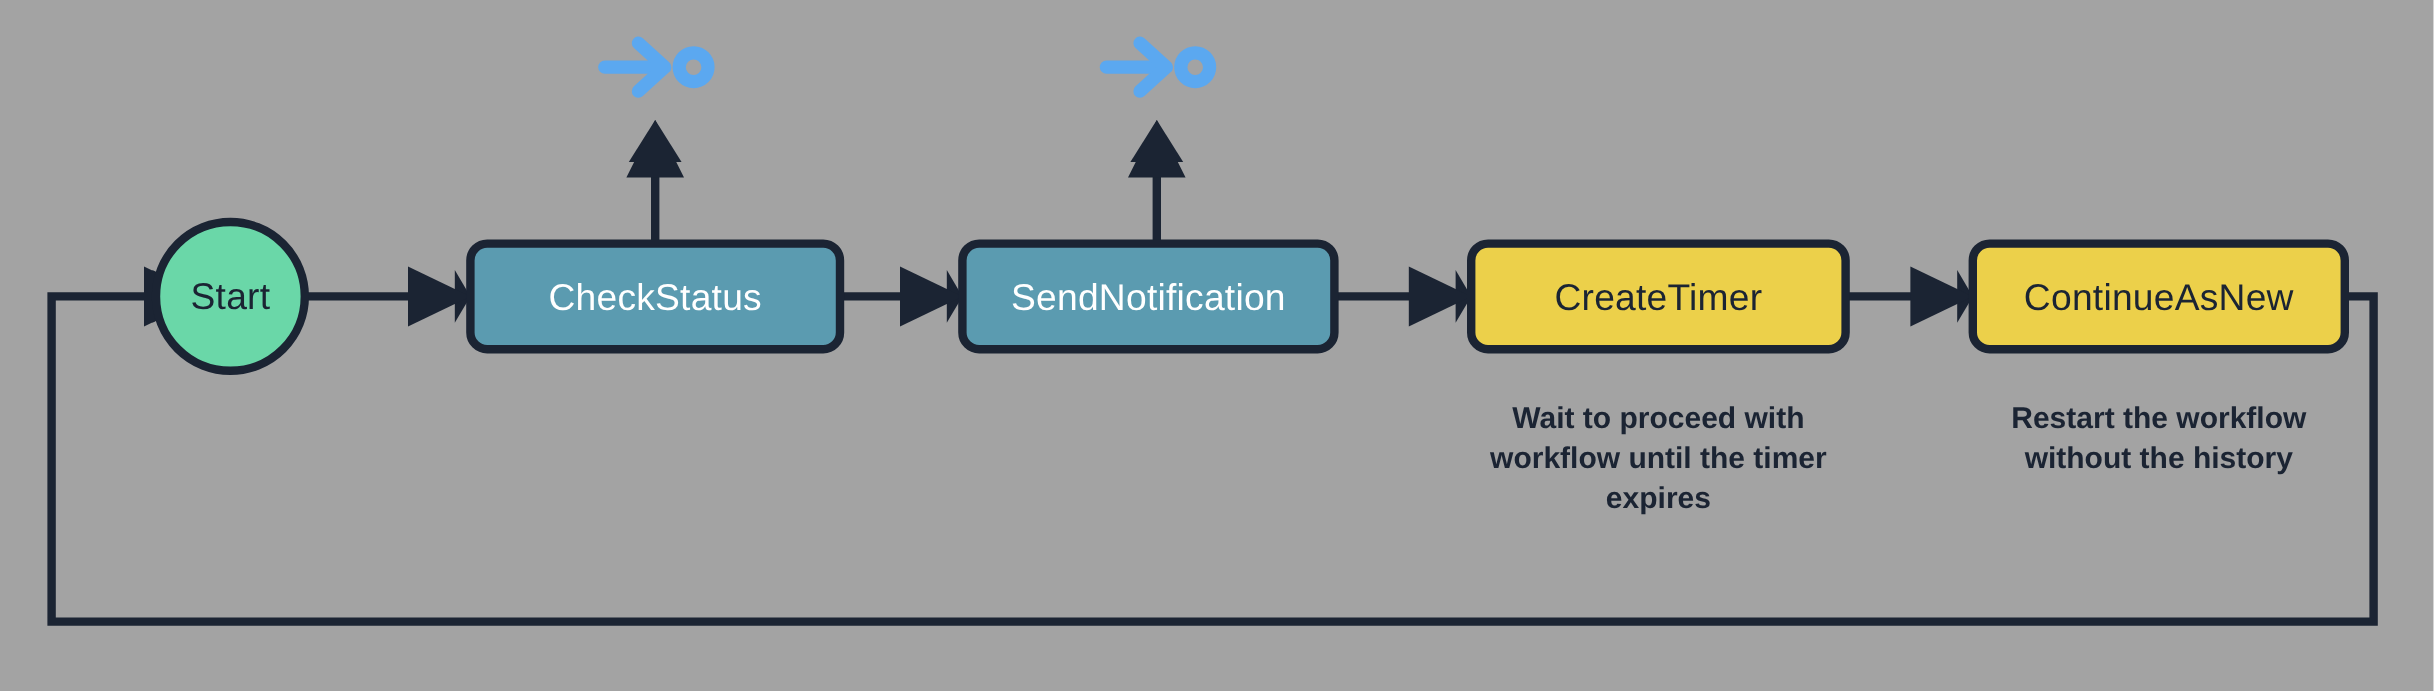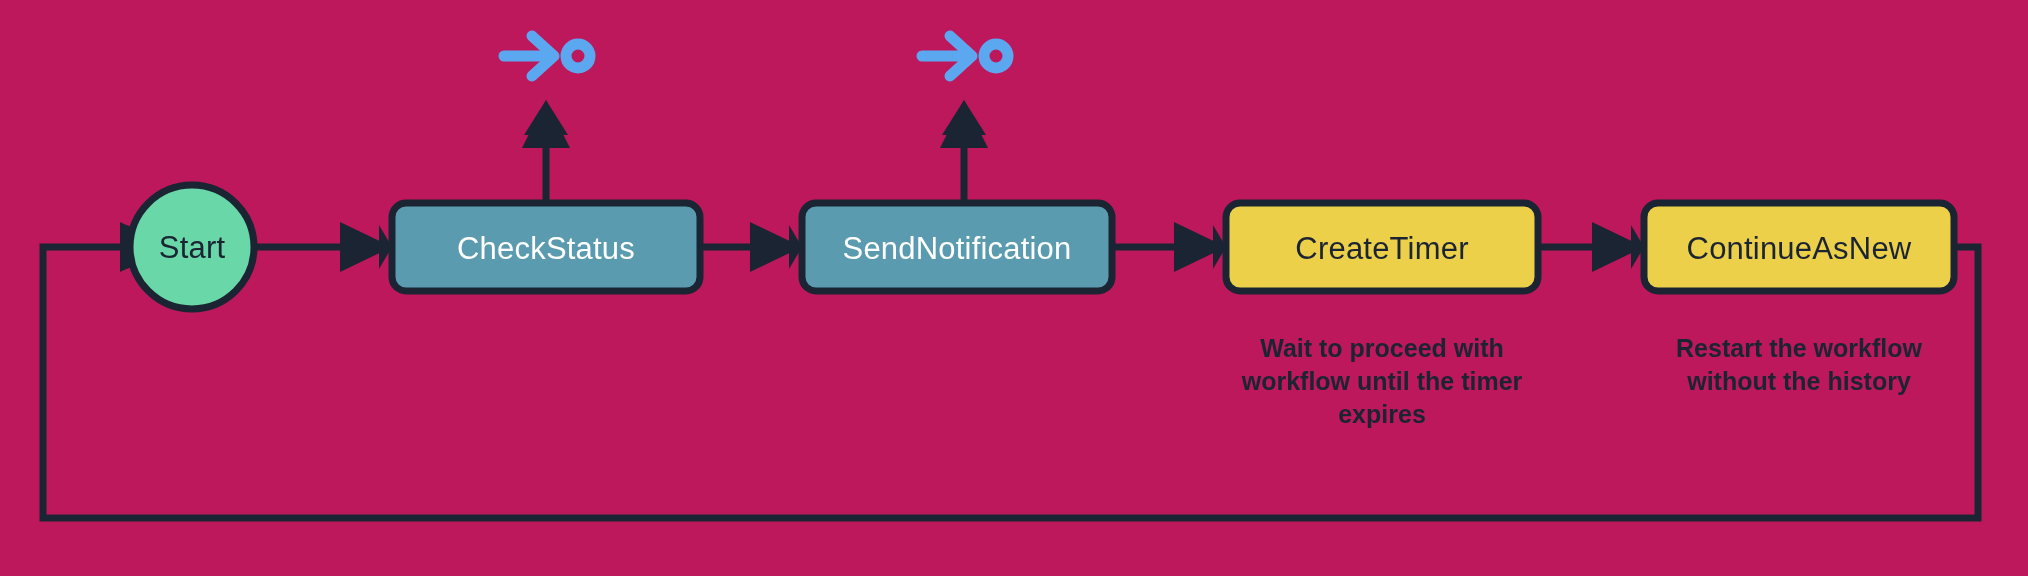--- a/index.html
+++ b/index.html
@@ -33,21 +33,21 @@
   .caption-text {
     font-family: "Liberation Sans", "DejaVu Sans", sans-serif;
     font-size: 25px;
     font-weight: 700;
     fill: #1b2433;
   }
 </style>
 </head>
 <body>
 
-<div id="diagram-root" style="background: #be185d;">
+<div id="diagram-root" style="background: #a3a3a3;">
   <svg id="diagram-svg" viewBox="0 0 2028 576" xmlns="http://www.w3.org/2000/svg">
 
     <g fill="none" stroke="#1b2433" stroke-width="7">
 
       <path d="M 1954 247 L 1978 247 L 1978 518 L 43 518 L 43 247 L 127 247" stroke="#1b2433"></path>
 
       <path d="M 256 247 L 379 247" stroke="#1b2433"></path>
 
       <path d="M 700 247 L 789 247" stroke="#1b2433"></path>
 

